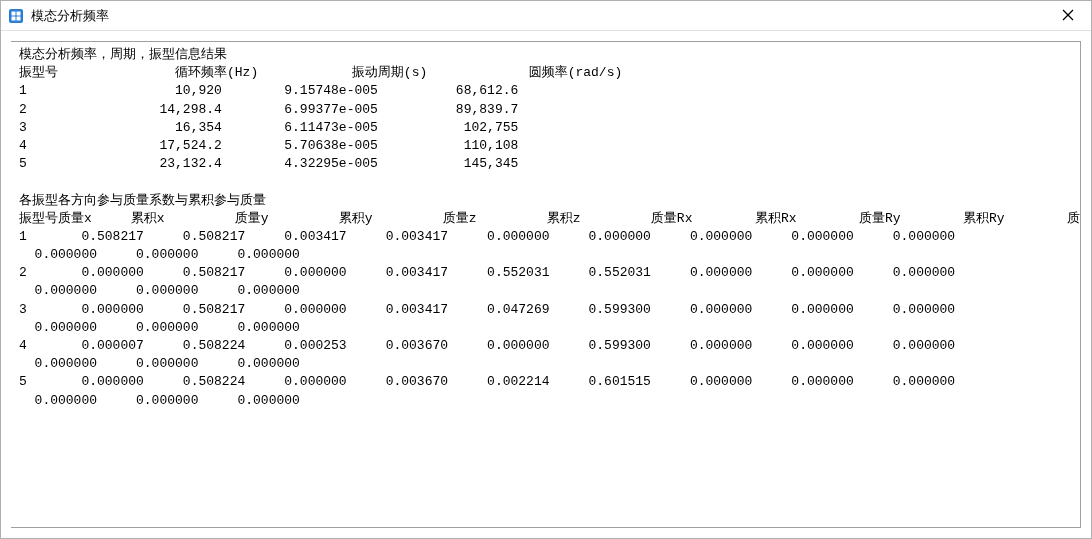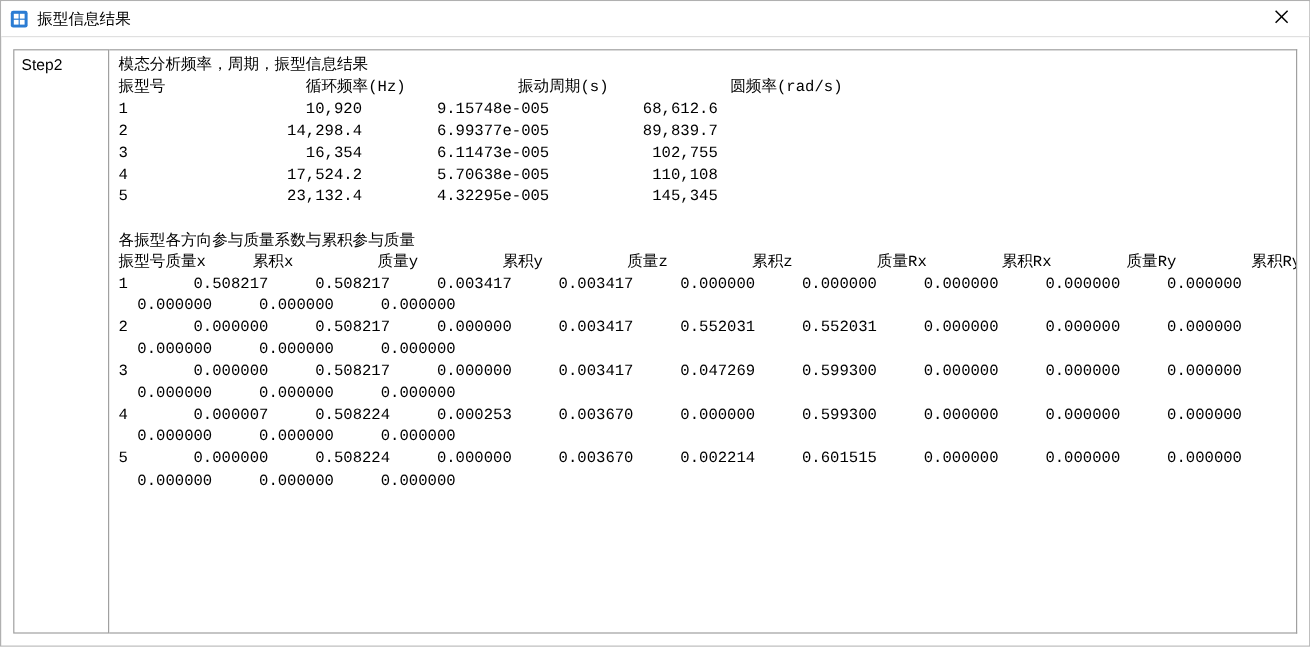--- a/index.html
+++ b/index.html
@@ -81,34 +81,31 @@
   <div class="titlebar">
     <span class="titlebar-icon">
       <svg width="16" height="16" viewBox="0 0 16 16">
         <rect x="1" y="1" width="14" height="14" rx="2" fill="#2b7cd3"></rect>
         <rect x="3.5" y="3.5" width="4" height="4" fill="#fff"></rect>
         <rect x="8.5" y="3.5" width="4" height="4" fill="#fff"></rect>
         <rect x="3.5" y="8.5" width="4" height="4" fill="#fff"></rect>
         <rect x="8.5" y="8.5" width="4" height="4" fill="#fff"></rect>
       </svg>
     </span>
-    <span class="titlebar-title">振型信息结果</span>
+    <span class="titlebar-title">模态分析频率</span>
     <div class="titlebar-close">
       <span>
         <svg width="12" height="12" viewBox="0 0 12 12">
             <line x1="1" y1="1" x2="11" y2="11" stroke="currentColor" stroke-width="1.2"></line>
             <line x1="11" y1="1" x2="1" y2="11" stroke="currentColor" stroke-width="1.2"></line>
           </svg>
       </span>
     </div>
   </div>
   <div class="content">
-    <div class="left-panel">
-      <span>Step2</span>
-    </div>
     <div class="right-panel" id="right-panel">模态分析频率，周期，振型信息结果
 振型号               循环频率(Hz)            振动周期(s)             圆频率(rad/s)
 1                   10,920        9.15748e-005          68,612.6
 2                 14,298.4        6.99377e-005          89,839.7
 3                   16,354        6.11473e-005           102,755
 4                 17,524.2        5.70638e-005           110,108
 5                 23,132.4        4.32295e-005           145,345
 
 各振型各方向参与质量系数与累积参与质量
 振型号质量x     累积x         质量y         累积y         质量z         累积z         质量Rx        累积Rx        质量Ry        累积Ry        质量Rz        累积Rz

